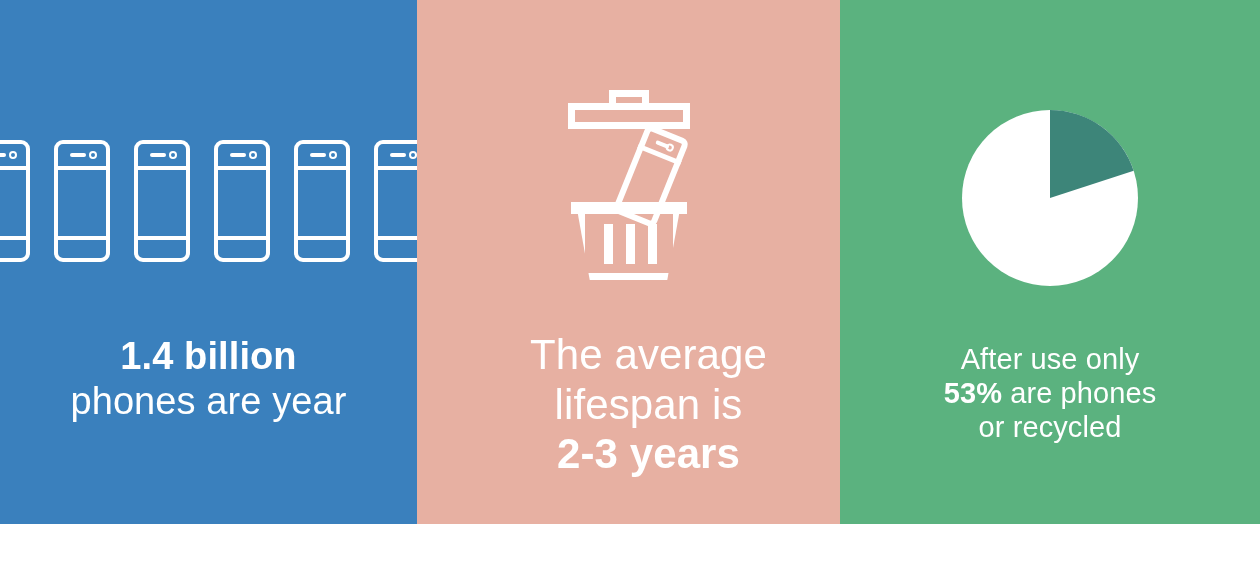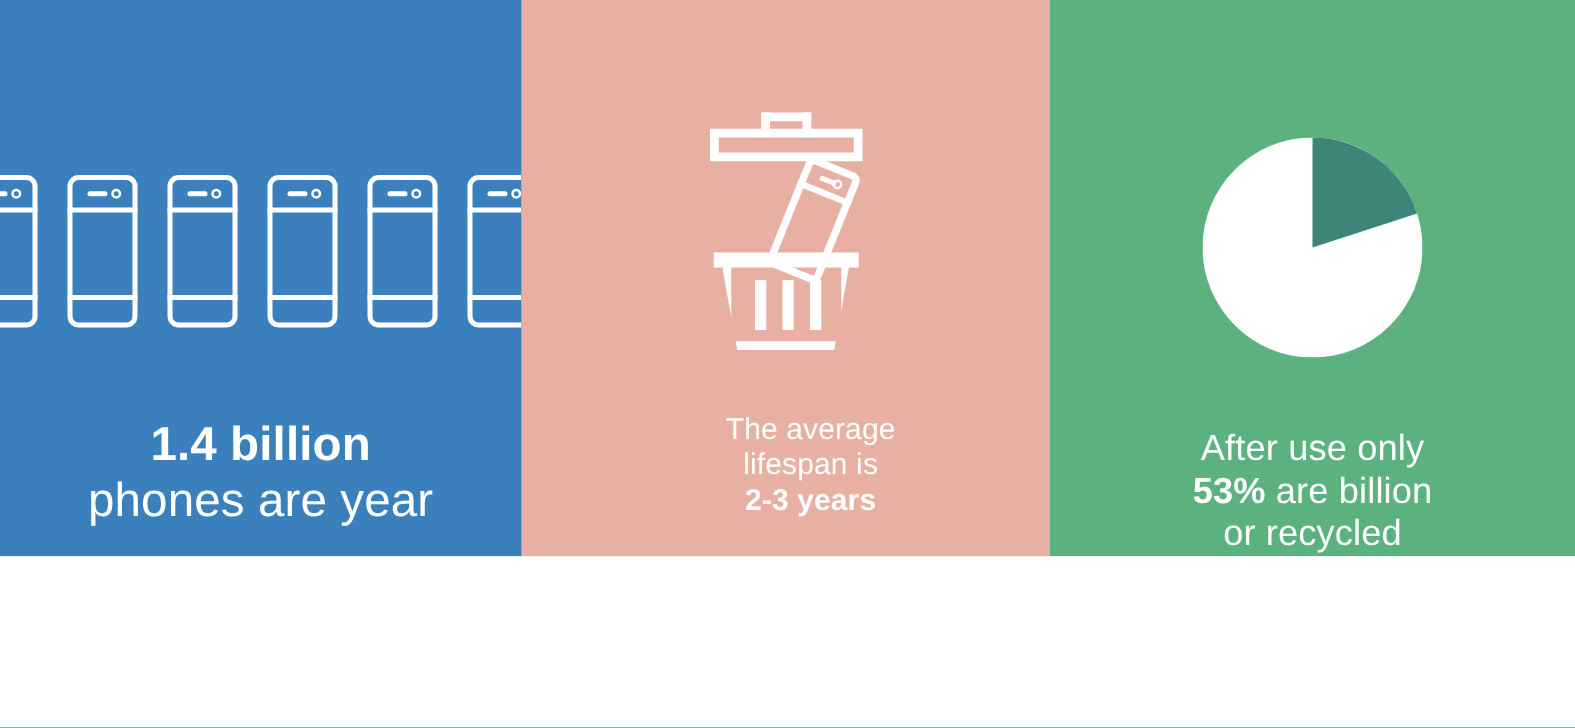--- a/index.html
+++ b/index.html
@@ -6,23 +6,23 @@
     margin: 0;
     padding: 0;
     background: #ffffff;
   }
   body {
     font-family: "Liberation Sans", sans-serif;
   }
   .infographic {
     position: relative;
     width: 1260px;
-    height: 445px;
+    height: 524px;
     overflow: hidden;
-    background: #15803d;
+    background: #c4b5fd;
     display: flex;
     align-items: stretch;
     justify-content: space-between;
   }
   .panel {
     position: relative;
     overflow: hidden;
     box-sizing: border-box;
   }
   .panel-phones {
@@ -216,21 +216,21 @@
   }
   .caption .line { display: block; }
   .caption .bold { font-weight: bold; }
   .caption-phones {
     top: 334px;
     font-size: 38px;
     padding: 0 30px;
   }
   .caption-lifespan {
     top: 330px;
-    font-size: 24px;
+    font-size: 42px;
     padding: 0 44px;
     margin-left: 40px;
   }
   .caption-recycled {
     top: 342px;
     font-size: 29px;
     padding: 0 24px;
   }
 </style>
 </head>
@@ -314,18 +314,18 @@
 
   <section class="panel panel-recycled">
 
     <svg class="pie-chart" viewBox="0 0 100 100">
       <circle cx="50" cy="50" r="50" fill="#ffffff"></circle>
       <path d="M 50 50 L 50 0 A 50 50 0 0 1 97.55 34.55 Z" fill="#3d8579"></path>
     </svg>
 
     <div class="caption caption-recycled">
       <span class="line">After use only</span>
-      <span class="line"><span class="bold">53%</span><span> are billion</span></span>
+      <span class="line"><span class="bold">53%</span><span> are phones</span></span>
       <span class="line">or recycled</span>
     </div>
   </section>
 
 </div>
 
 </body></html>

